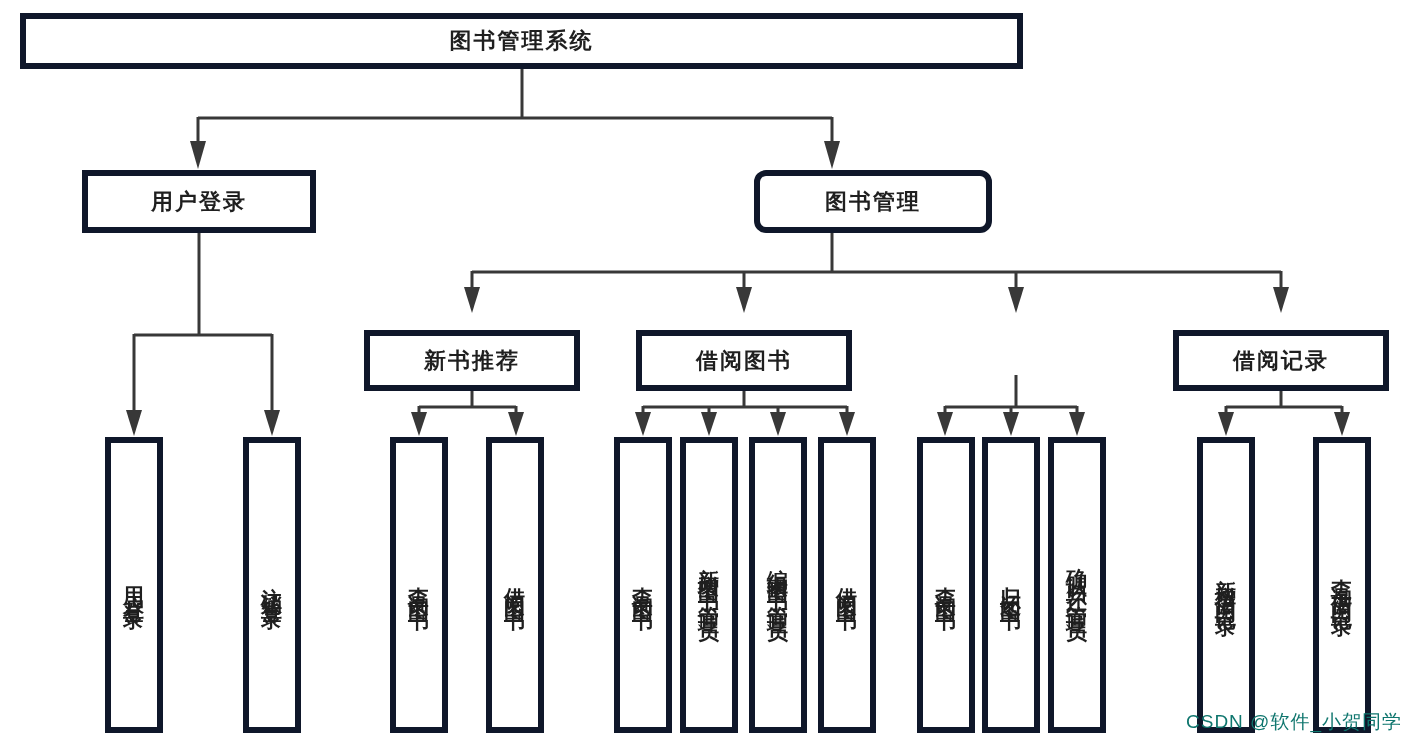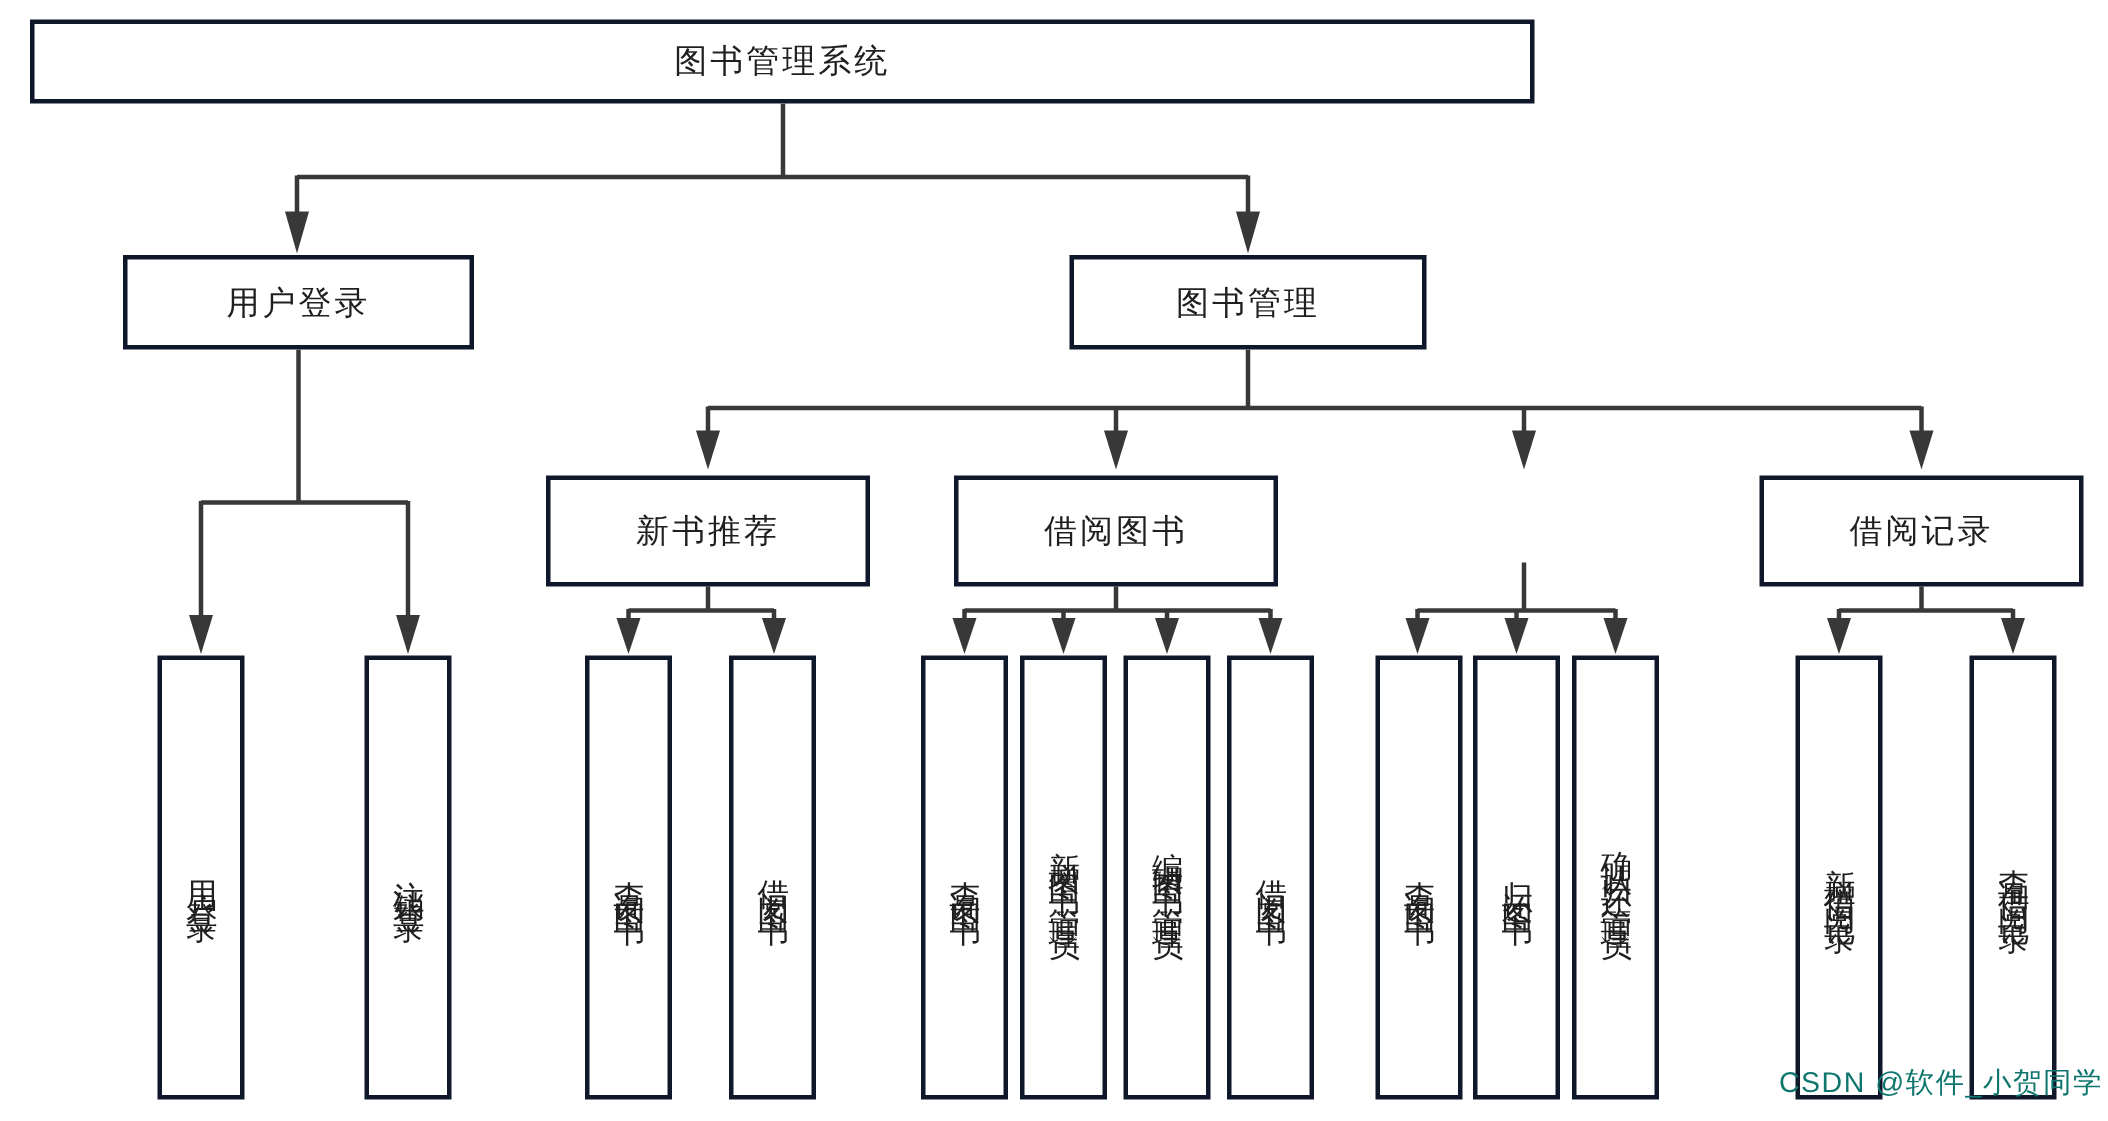--- a/index.html
+++ b/index.html
@@ -4,29 +4,30 @@
 <style>
   html, body { margin:0; padding:0; background:#ffffff; }
   .stage {
     position:relative; width:1405px; height:747px; background:#ffffff;
     font-family:"Liberation Sans","DejaVu Sans",sans-serif; color:#1f1f1f;
     overflow:hidden;
   }
   .connectors { position:absolute; left:0; top:0; z-index:1; }
   .box {
     position:absolute; box-sizing:border-box;
-    border:3px solid #0f172a; background:#ffffff;
+    border:6px solid #0f172a; background:#ffffff;
     display:flex; align-items:center; justify-content:center;
     z-index:2;
+    font-weight:bold;
   }
   .hbox { font-size:22px; letter-spacing:2px; white-space:nowrap; }
   .root  { left:20px;  top:13px;  width:1003px; height:56px; }
   .l2a   { left:82px;  top:170px; width:234px;  height:63px; }
-  .l2b   { left:713px; top:170px; width:238px;  height:63px; }
-  .l3    { top:317px; width:216px; height:74px; }
+  .l2b   { left:754px; top:170px; width:238px;  height:63px;border-radius:12px; }
+  .l3    { top:330px; width:216px; height:61px; }
   .vbox  { top:437px; width:58px; height:296px; }
   .vbox span {
     writing-mode:vertical-rl; text-orientation:mixed;
     font-size:21px; line-height:1; letter-spacing:0.36em; white-space:nowrap;
   }
   .watermark {
     position:absolute; left:1186px; top:709px; z-index:5;
     font-size:19px; letter-spacing:1px; color:#0f766e; white-space:nowrap;
   }
 </style>

